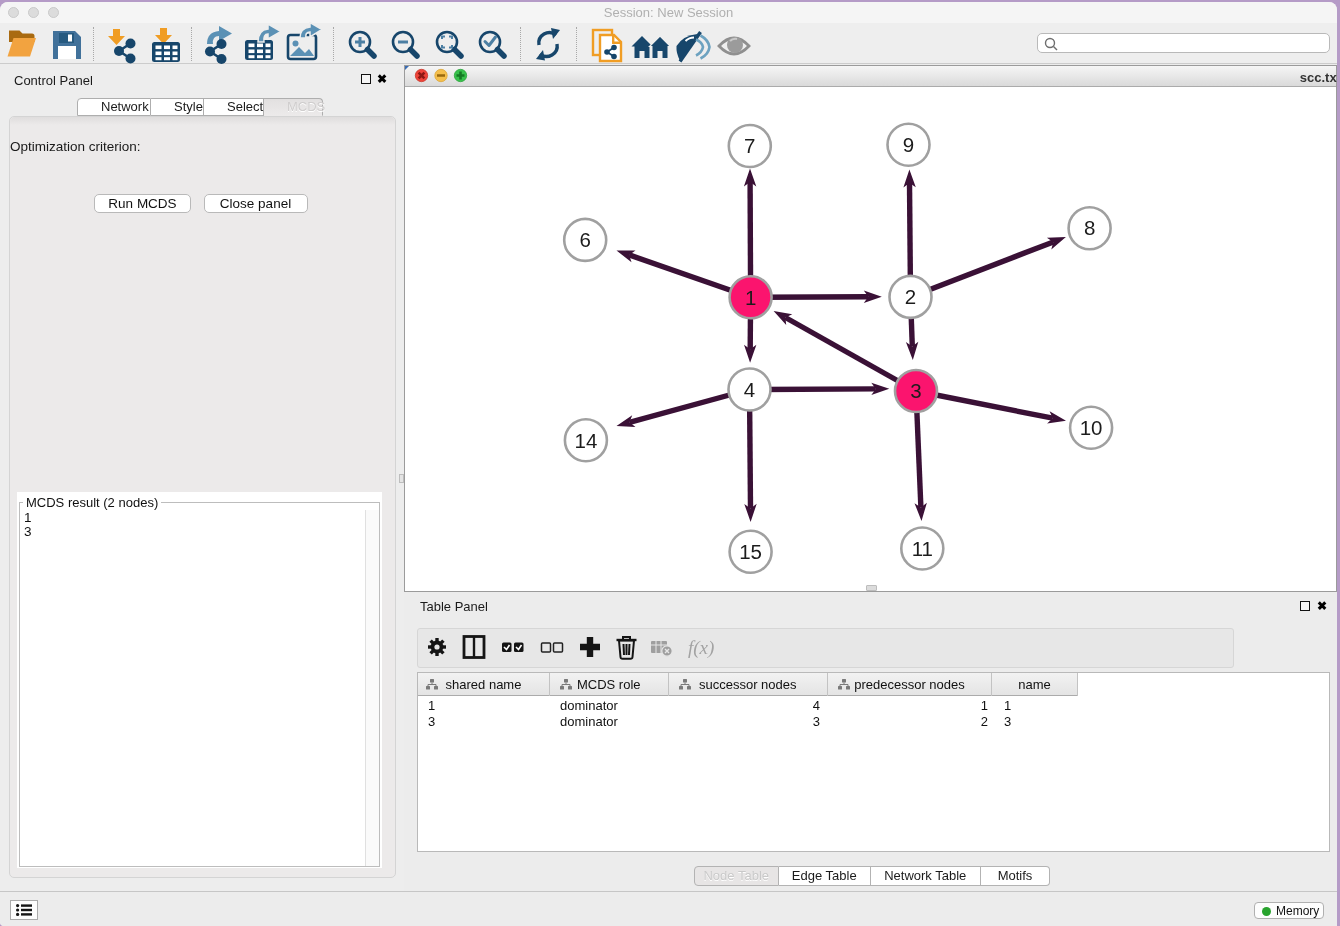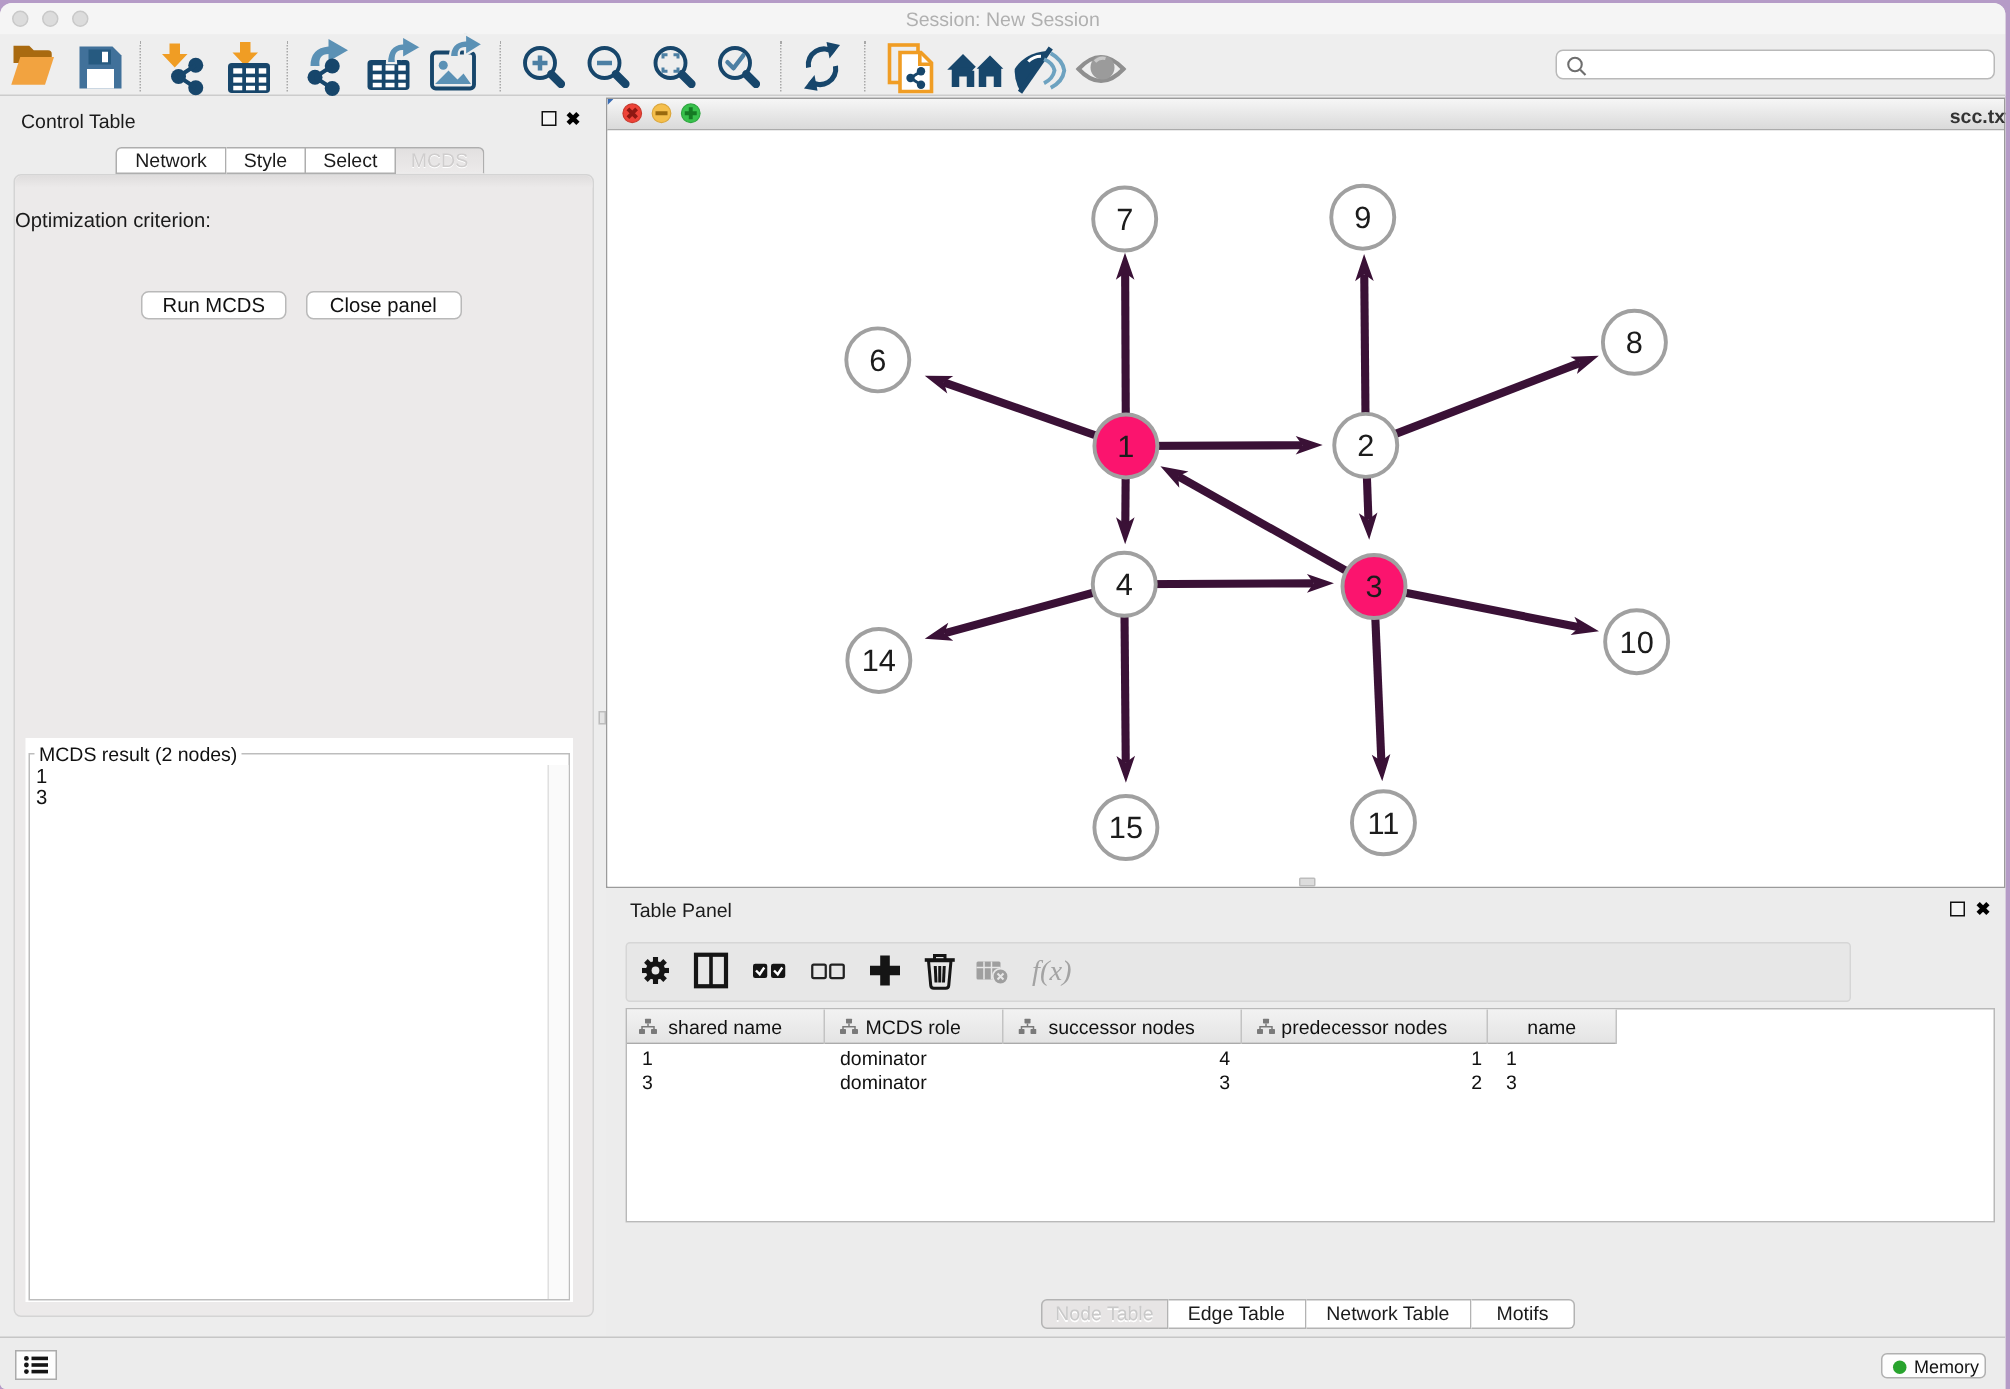--- a/index.html
+++ b/index.html
@@ -14,41 +14,41 @@
 
 #toolbar { position:absolute; left:0; top:21px; width:1337px; height:41px; background:#eeeeee; border-bottom:1px solid #cccccc; }
 .tbsep { position:absolute; top:4px; height:34px; width:1px; border-left:1px dotted #a8a8a8; }
 #search { position:absolute; left:1037px; top:10px; width:293px; height:20px; background:#ffffff; border:1px solid #b9b9b9; border-radius:5px; }
 
 #cp { position:absolute; left:0; top:62px; width:404px; height:827px; background:#ededed; }
 #cphead { position:absolute; left:14px; top:9px; font-size:13px; color:#1b1b1b; }
 .wbtn { position:absolute; top:10px; width:10px; height:10px; border:1.6px solid #111; background:#f5f5f5; }
 .xbtn { position:absolute; top:8px; font-size:12px; font-weight:bold; color:#000; }
 #cptabs { position:absolute; left:0; top:34px; width:404px; height:18px; }
-.ctab { position:absolute; top:0; height:17.5px; background:#ffffff; border:1px solid #aeaeae; font-size:13px; color:#1b1b1b; text-align:center; line-height:16px; }
+.ctab { position:absolute; top:0; height:17.5px; background:#ffffff; border:1px solid #aeaeae; font-size:13px; color:#1b1b1b; text-align:left; line-height:16px;padding-left:23px; }
 #cpanel { position:absolute; left:9px; top:51.5px; width:387px; height:762px; background:#eceaea; border:1px solid #d4d4d4; border-radius:5px; }
 #cpanel .band { position:absolute; left:0; top:0; width:100%; height:8px; background:linear-gradient(#dfdddd,#eceaea); border-radius:5px 5px 0 0; }
 #optlabel { position:absolute; left:0; top:22.5px; width:100%; text-align:left; font-size:13.5px; color:#1a1a1a; }
 #combo { position:absolute; left:34px; top:44px; width:313px; height:19.5px; background:#fff; border:1px solid #b3b3b3; border-radius:5px; font-size:13.5px; color:#111; line-height:18px; padding-left:13px; }
 .btn { position:absolute; top:77px; height:19px; background:#fff; border:1px solid #b9b9b9; border-radius:5px; font-size:13.5px; color:#111; text-align:center; line-height:17px; }
 #resultbox { position:absolute; left:7px; top:375.5px; width:364.5px; height:376px; background:#ffffff; }
 #fsborder { position:absolute; left:2px; top:9.5px; width:360.5px; height:365px; border:1px solid #bdbdbd; }
 #fslabel { position:absolute; left:6px; top:2.5px; background:#fff; padding:0 3px; font-size:13px; color:#111; }
 #fstext { position:absolute; left:7px; top:19px; font-size:13.5px; color:#111; line-height:14px; }
 #fsscroll { position:absolute; left:348px; top:18px; width:13.5px; height:356px; background:#fafafa; border-left:1px solid #e0e0e0; }
 
 #netframe { position:absolute; left:404px; top:63px; width:933px; height:527px; background:#ffffff; border:1px solid #9b9b9b; }
 #nettitle { position:absolute; left:0; top:0; width:100%; height:21px; background:linear-gradient(#f6f6f6,#dadada); border-bottom:1px solid #ababab; }
 #nettitle .t { position:absolute; top:4px; left:5px; width:100%; text-align:right; font-size:13px; font-weight:bold; color:#333; }
 #netcanvas { position:absolute; left:0; top:21px; width:931px; height:504px; background:#fff; }
 
 #tp { position:absolute; left:404px; top:590px; width:933px; height:299px; background:#ececec; }
 #tphead { position:absolute; left:16px; top:7px; font-size:13px; color:#1b1b1b; }
 #tptools { position:absolute; left:13px; top:36px; width:817px; height:40px; background:#e7e7e7; border:1px solid #d6d6d6; border-radius:3px; }
-#tptable { position:absolute; left:13px; top:80px; width:913px; height:143px; background:#ffffff; border:1px solid #b9b9b9;padding-left:31px; }
+#tptable { position:absolute; left:13px; top:80px; width:913px; height:180px; background:#ffffff; border:1px solid #b9b9b9;padding-left:31px; }
 #thead { position:absolute; left:0; top:0; height:22.5px; background:linear-gradient(#f2f2f2,#e4e4e4); border-bottom:1px solid #ababab; }
 .th { position:absolute; top:0; height:22.5px; border-right:1px solid #c3c3c3; font-size:13px; color:#111; }
 .th span { position:absolute; top:4px; width:100%; text-align:center; }
 .td { position:absolute; font-size:13px; color:#111; }
 #tptabs { position:absolute; left:0; top:274px; width:933px; height:20px; }
 .btab { position:absolute; top:0; height:19.5px; background:#fff; border:1px solid #b3b3b3; font-size:13px; color:#1b1b1b; text-align:center; line-height:18px; }
 
 #status { position:absolute; left:0; top:889px; width:1337px; height:35px; background:#ececec; border-top:1px solid #c6c6c6; }
 #lstbtn { position:absolute; left:10px; top:8px; width:28px; height:20px; background:#fdfdfd; border:1px solid #ababab; }
 #membtn { position:absolute; left:1254px; top:10px; width:70px; height:17px; background:#fdfdfd; border:1px solid #b0b0b0; border-radius:4px; font-size:12px; color:#111; }
@@ -215,21 +215,21 @@
     <div class="tbsep" style="left:576px;"></div>
     <div id="search">
       <svg width="14" height="14" viewBox="0 0 14 14" style="position:absolute;left:6px;top:3px;">
         <circle cx="6" cy="6" r="4.5" fill="none" stroke="#6e6e6e" stroke-width="1.4"></circle>
         <line x1="9.5" y1="9.5" x2="13" y2="13" stroke="#6e6e6e" stroke-width="1.4"></line>
       </svg>
     </div>
   </div>
 
   <div id="cp">
-    <div id="cphead">Control Table</div>
+    <div id="cphead">Control Panel</div>
     <div class="wbtn" style="left:361px;"></div>
     <div class="xbtn" style="left:377px;">✖</div>
     <div id="cptabs">
       <div class="ctab" style="left:77px; width:74px; border-radius:4px 0 0 0;">Network</div>
       <div class="ctab" style="left:151px; width:53px; border-left:none;">Style</div>
       <div class="ctab" style="left:204px; width:60px; border-left:none;">Select</div>
       <div class="ctab" style="left:264px; width:59px; border-left:none; border-radius:0 4px 0 0; background:linear-gradient(#e2e0e0,#eceaea); color:#cfcdcd; text-shadow:0 1px 0 #fff; border-bottom:1px solid #eceaea;">MCDS</div>
     </div>
     <div id="cpanel">
       <div class="band"></div>

